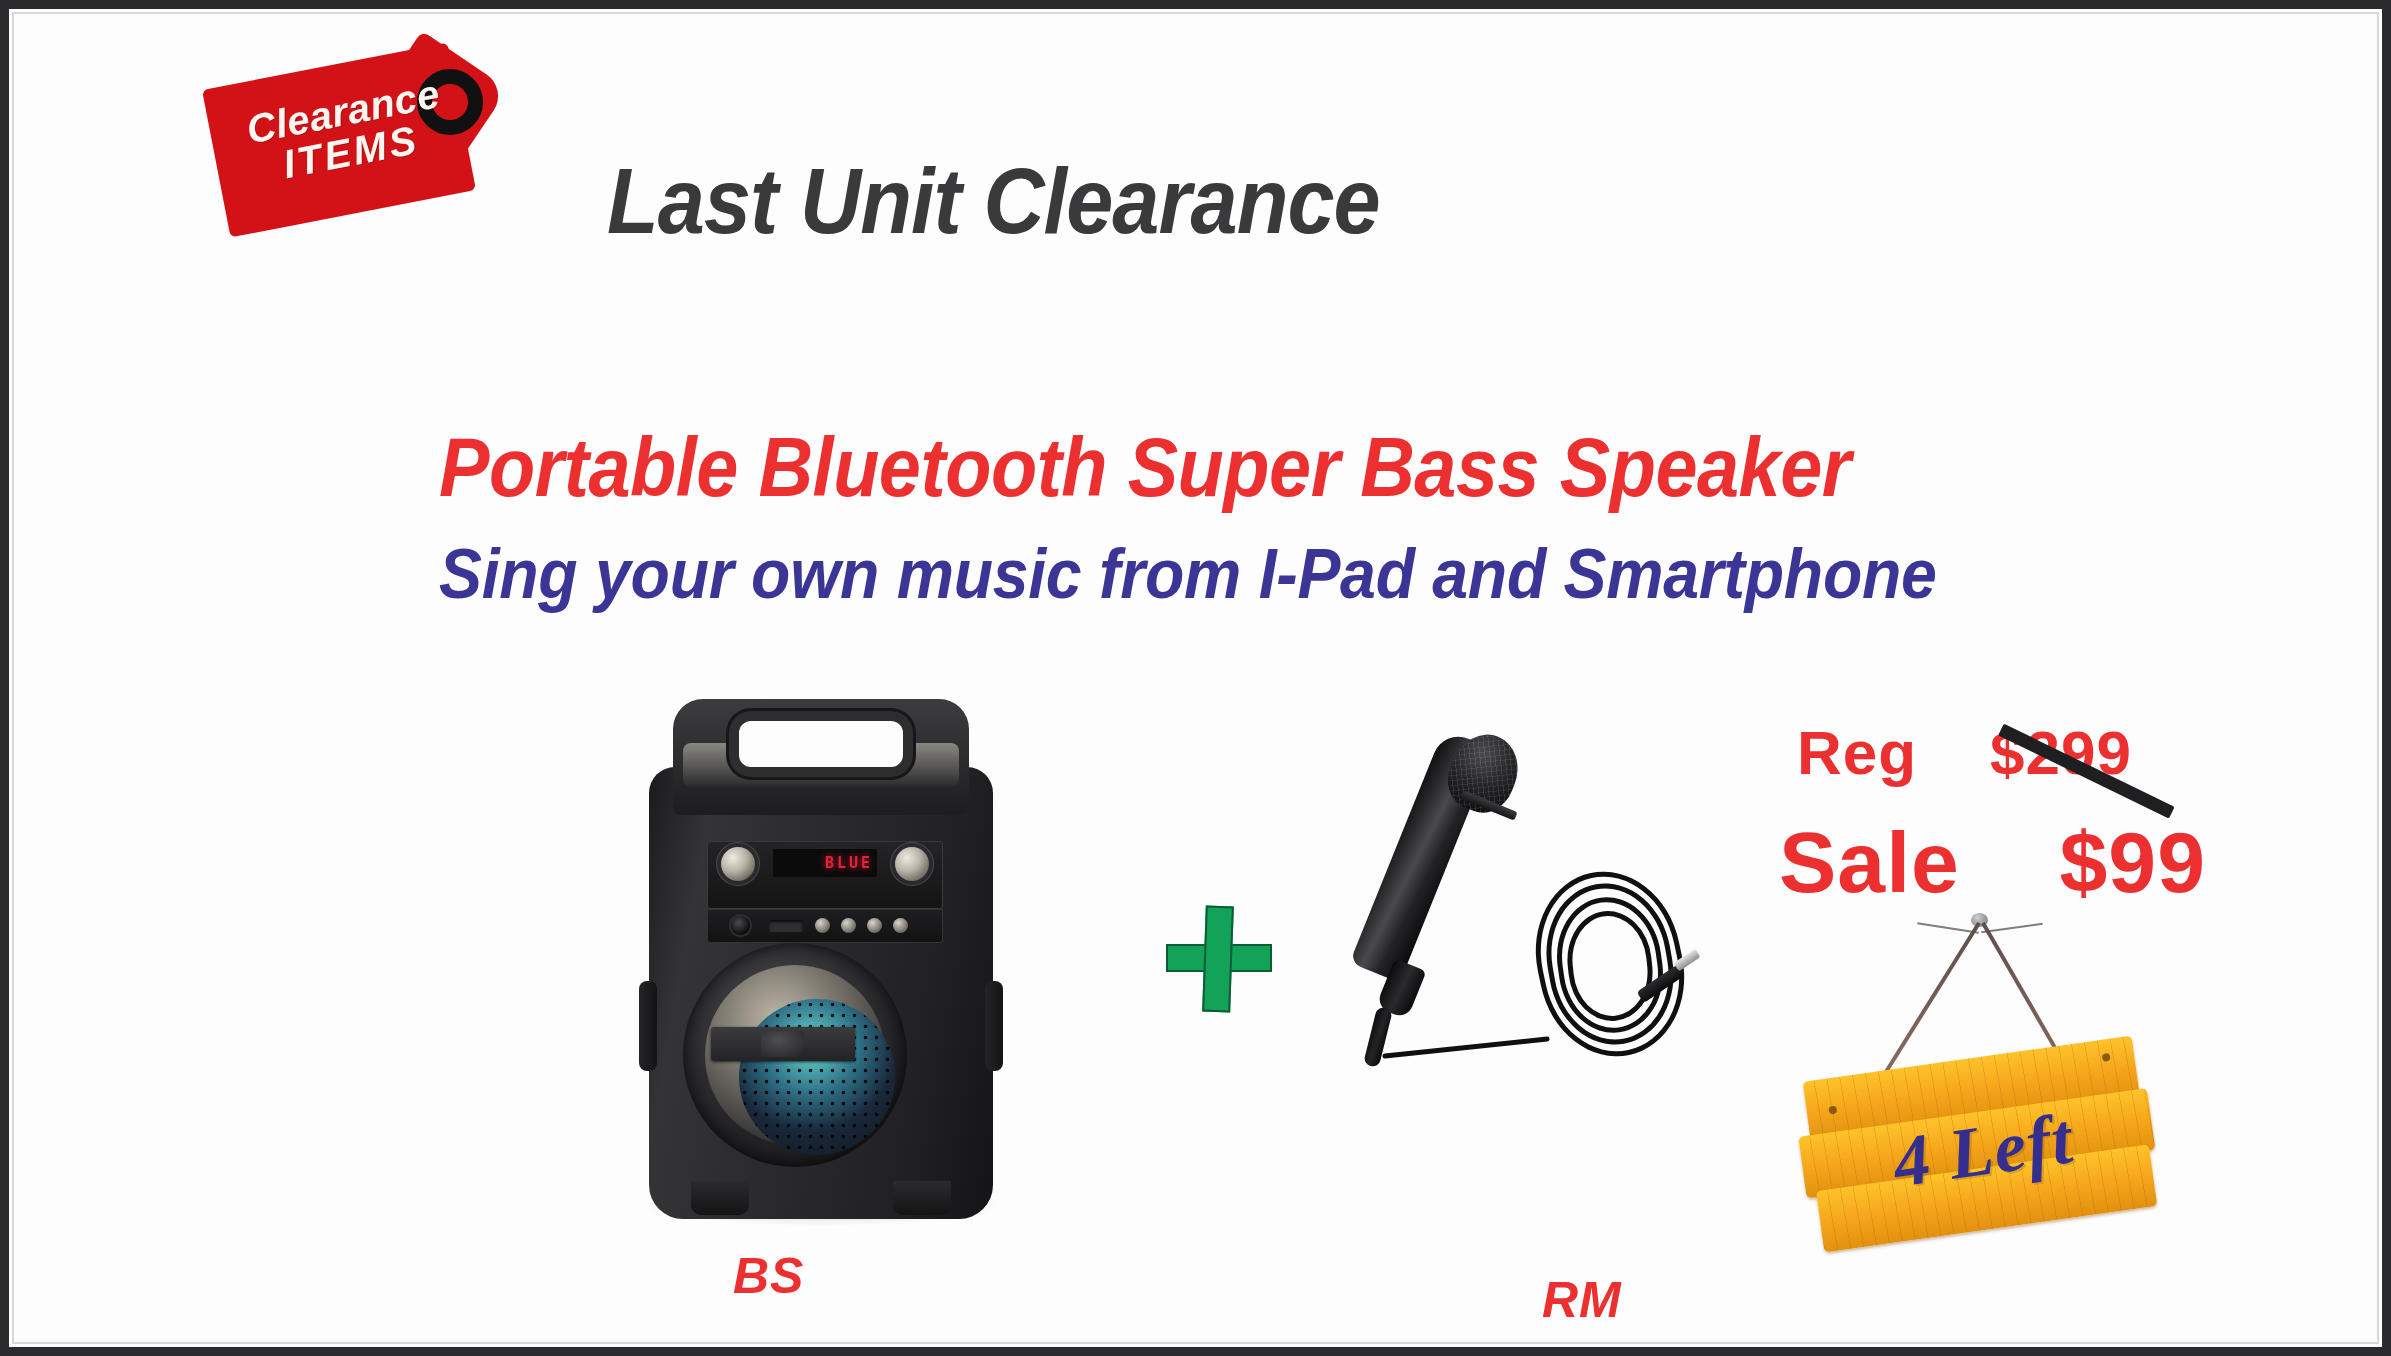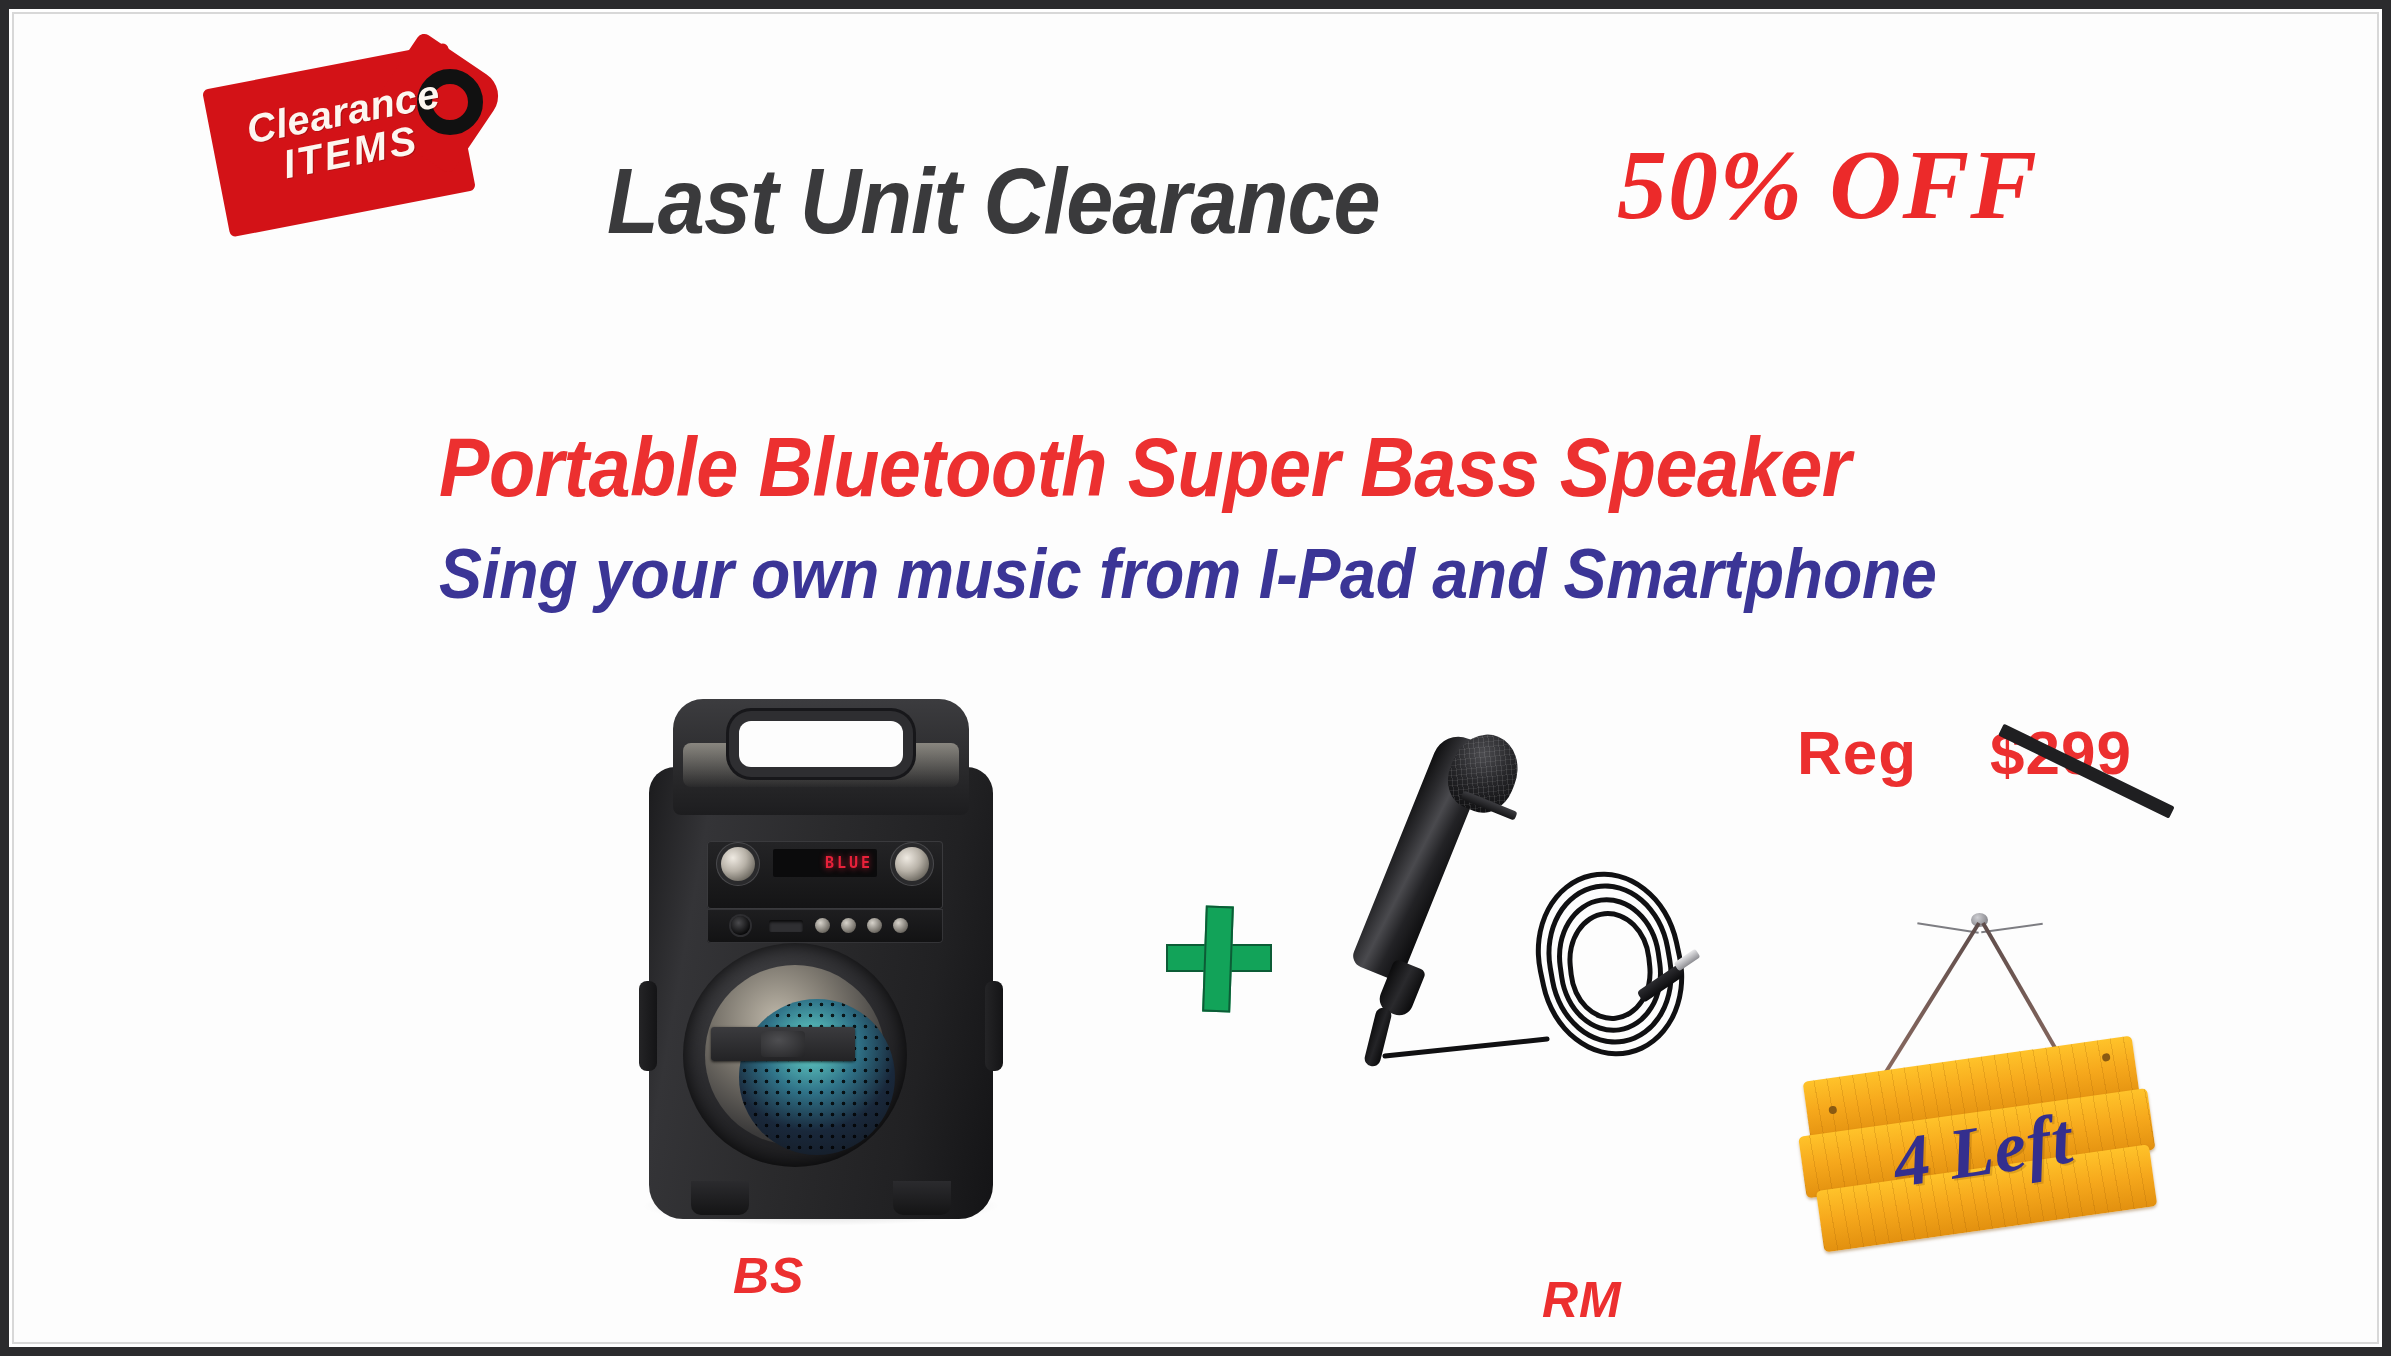--- a/index.html
+++ b/index.html
@@ -570,21 +570,20 @@
       <div class="tag-body"></div>
       <div class="tag-point"></div>
       <div class="tag-ring"></div>
       <div class="tag-text">
         <span class="tag-line1">Clearance</span>
         <span class="tag-line2">ITEMS</span>
       </div>
     </div>
 
     <div class="headline">Last Unit Clearance</div>
-    <div class="discount">50% OFF</div>
 
     <div class="product-title">Portable Bluetooth Super Bass Speaker</div>
     <div class="product-sub">Sing your own music from I-Pad and Smartphone</div>
 
     <div class="speaker-wrap">
       <div class="spk-shadow"></div>
       <div class="spk-body"></div>
       <div class="spk-side-handle sh-l"></div>
       <div class="spk-side-handle sh-r"></div>
       <div class="spk-top"></div>
@@ -650,20 +649,25 @@
 
     <div class="prod-label label-rm">RM</div>
 
     <div class="price-block">
       <div class="reg-row">
         <span>Reg</span>
         <span>&nbsp;&nbsp;</span>
         <span>$299</span>
       </div>
       <div class="reg-strike"></div>
+      <div class="sale-row">
+        <span>Sale</span>
+        <span>&nbsp;&nbsp;</span>
+        <span>$99</span>
+      </div>
     </div>
 
     <div class="hang-sign">
       <div class="hang-nail"></div>
       <div class="hang-whisker wh-l"></div>
       <div class="hang-whisker wh-r"></div>
       <div class="hang-wire wire-l"></div>
       <div class="hang-wire wire-r"></div>
       <div class="plank-group">
         <div class="plank plank1">

